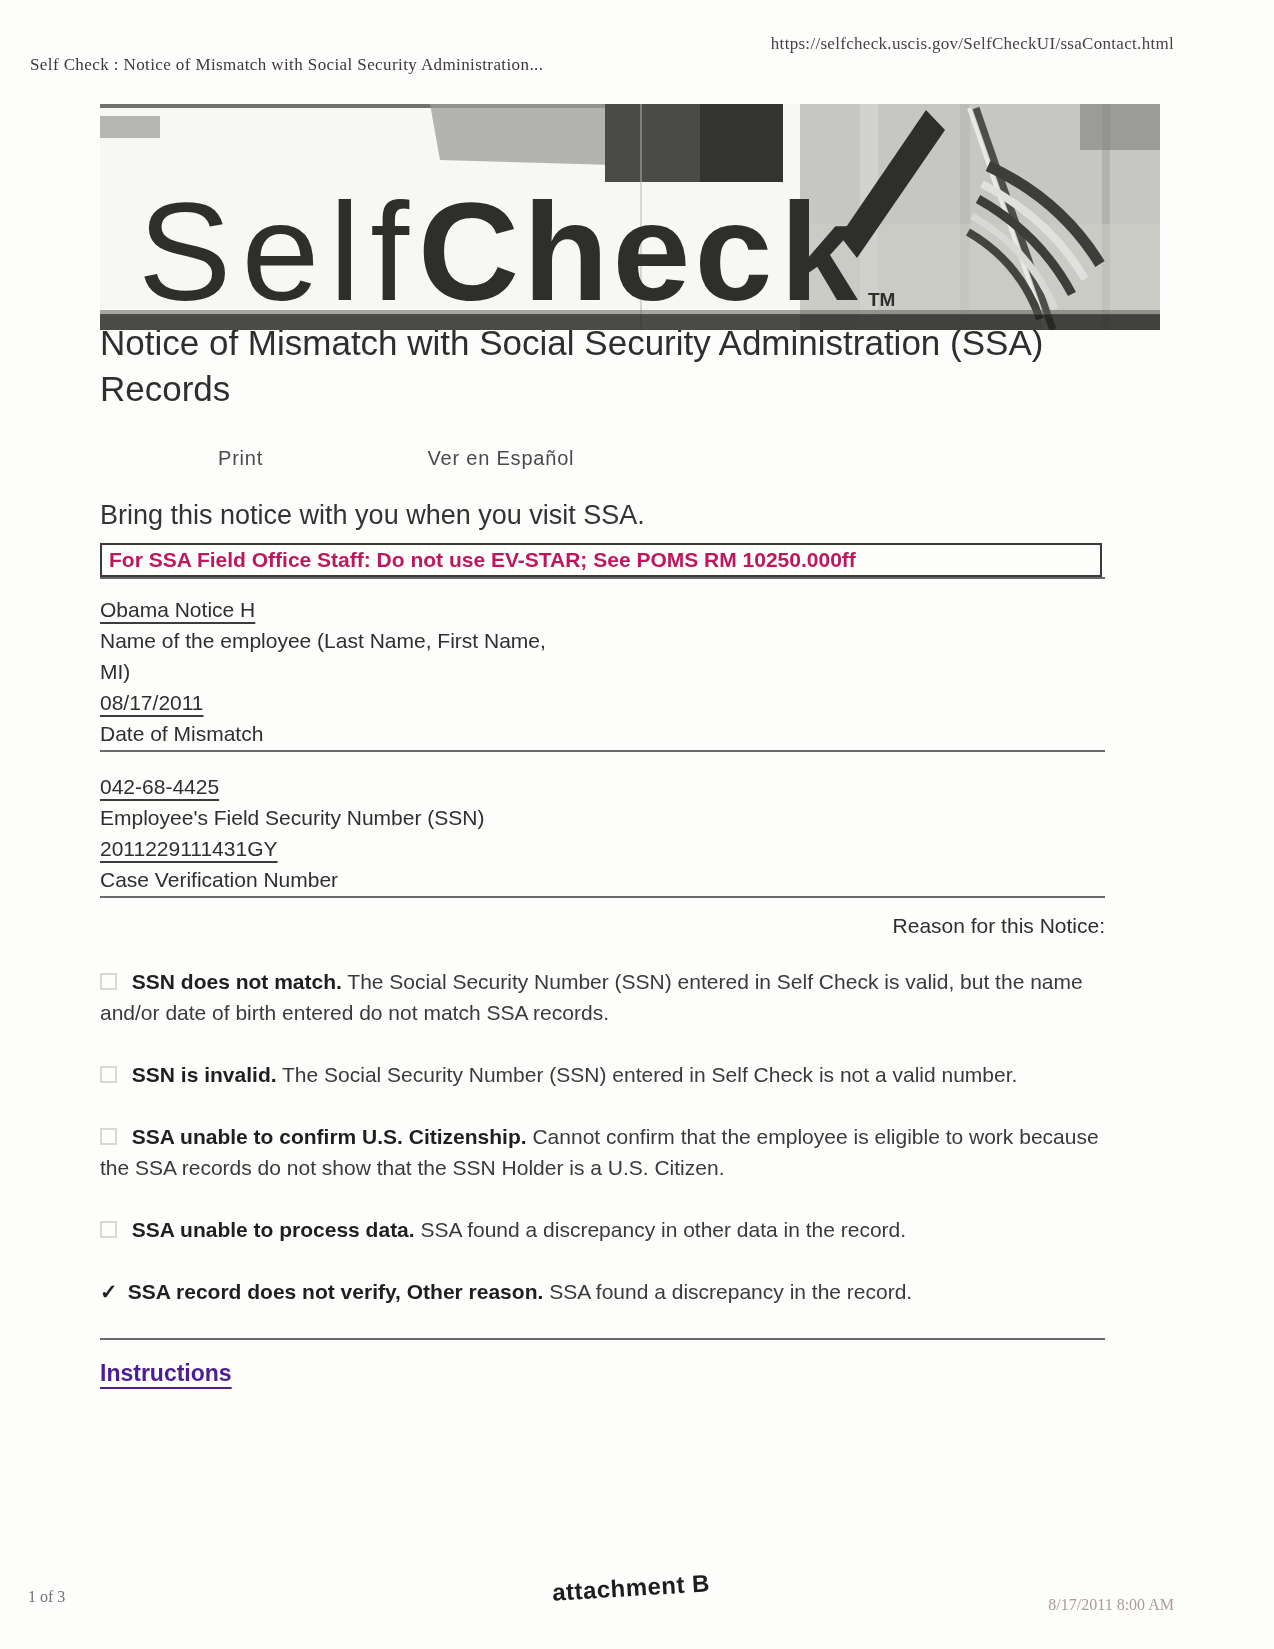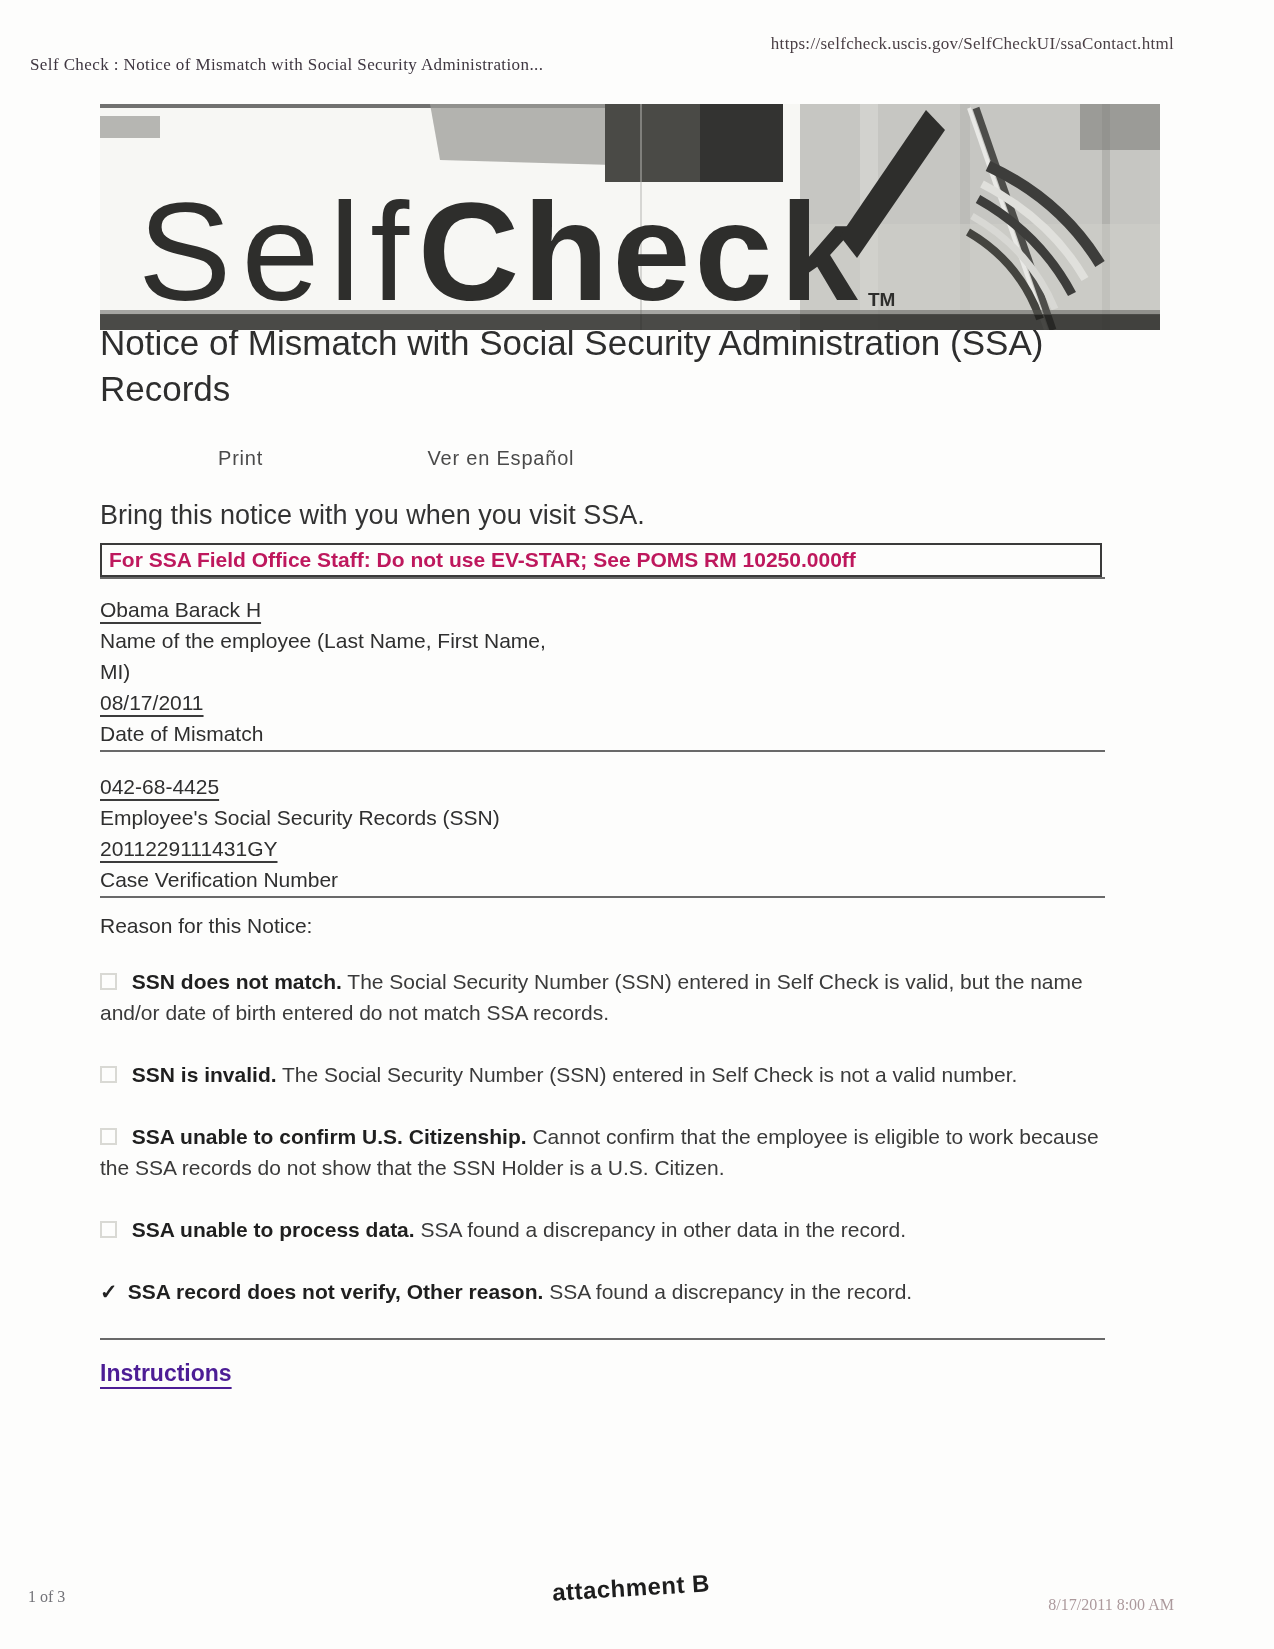--- a/index.html
+++ b/index.html
@@ -33,21 +33,21 @@
   .hr3{margin-top:26px;}
   .hr4{margin-top:40px;}
 
   .fieldblock{font-size:21px;line-height:30px;color:#2f2f2f;}
   .fb1{margin-top:16px;}
   .fb2{margin-top:20px;}
   .uval{text-decoration:underline;text-underline-offset:5px;text-decoration-thickness:2px;
     text-decoration-color:#3c3c3c;}
   .fieldblock div{margin-bottom:1px;}
 
-  .reason-heading{margin-top:16px;font-size:21px;color:#2f2f2f;}
+  .reason-heading{margin-top:16px;font-size:21px;color:#2f2f2f;text-align:right;}
   .reasons{margin-top:28px;}
   .reason{font-size:21px;line-height:31px;color:#3a3a3a;margin:0 0 31px 0;}
   .reason b{color:#1f1f1f;}
   .cbox{display:inline-block;width:13px;height:13px;border:2px solid #d9d9d4;
     margin-right:9px;position:relative;top:1px;}
   .cmark{display:inline-block;width:22px;color:#222;font-size:21px;font-weight:bold;}
   .instructions{margin-top:20px;font-size:23px;font-weight:bold;color:#4c1d95;
     text-decoration:underline;text-underline-offset:6px;text-decoration-thickness:2px;}
 
   
@@ -113,32 +113,32 @@
     <span class="spanish">Ver en Español</span>
   </div>
 
   <div class="bring">Bring this notice with you when you visit SSA.</div>
 
   <div class="staffbox">For SSA Field Office Staff: Do not use EV-STAR; See POMS RM 10250.000ff</div>
 
   <hr class="scan hr1">
 
   <div class="fieldblock fb1">
-    <div class="uval">Obama Barack H</div>
+    <div class="uval">Obama Notice H</div>
     <div>Name of the employee (Last Name, First Name,</div>
     <div>MI)</div>
     <div class="uval">08/17/2011</div>
     <div>Date of Mismatch</div>
   </div>
 
   <hr class="scan hr2">
 
   <div class="fieldblock fb2">
     <div class="uval">042-68-4425</div>
-    <div>Employee's Social Security Records (SSN)</div>
+    <div>Employee's Field Security Number (SSN)</div>
     <div class="uval">2011229111431GY</div>
     <div>Case Verification Number</div>
   </div>
 
   <hr class="scan hr3">
 
   <div class="reason-heading">Reason for this Notice:</div>
 
   <div class="reasons" id="reasons">
     <p class="reason">

